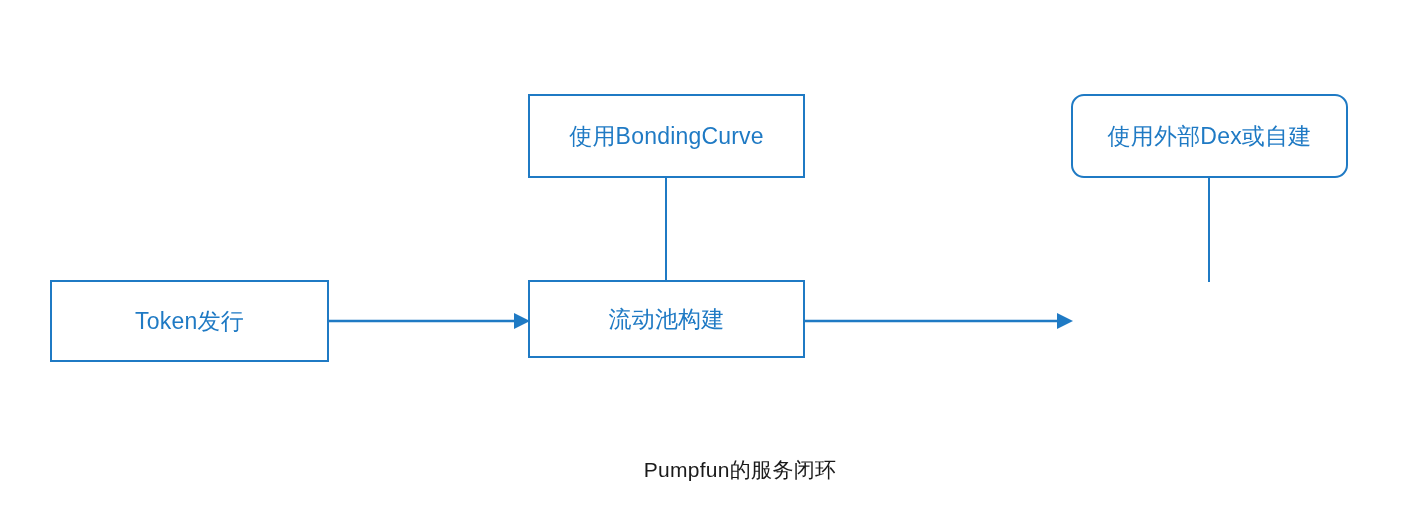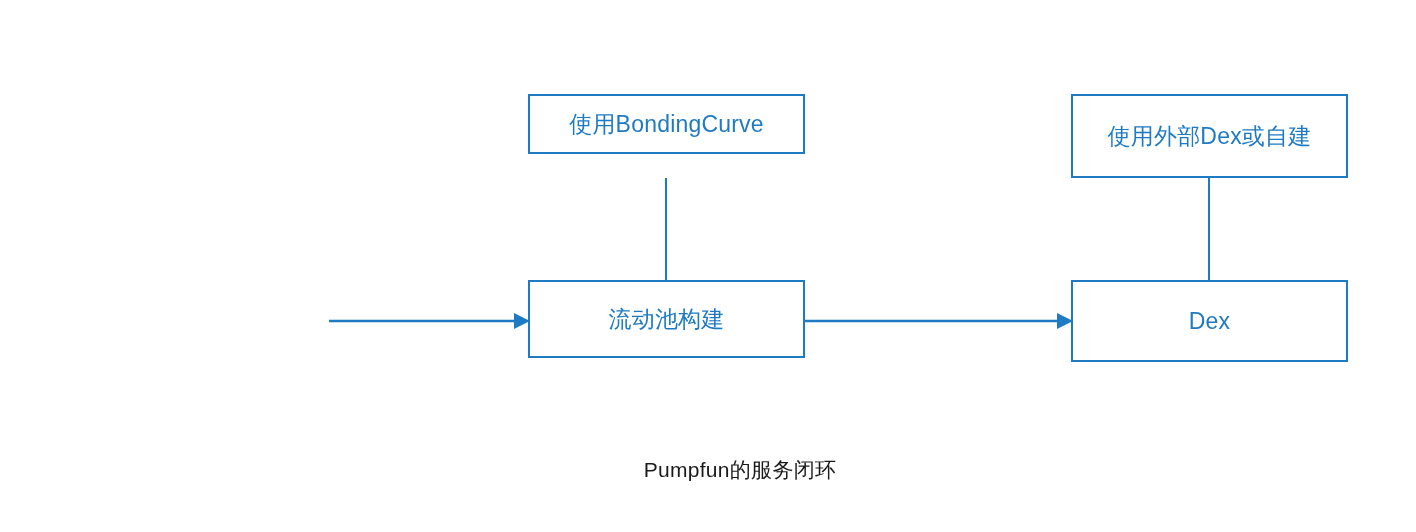--- a/index.html
+++ b/index.html
@@ -44,24 +44,24 @@
     left: 50px;  top: 280px;  width: 279px;  height: 82px;
   }
   #node-liquidity-pool {
     left: 528px; top: 280px;  width: 277px;  height: 78px;
   }
   #node-dex {
     left: 1071px; top: 280px; width: 277px;  height: 82px;
   }
   
   #node-bonding-curve {
-    left: 528px; top: 94px;  width: 277px;  height: 60px;
+    left: 528px; top: 94px;  width: 277px;  height: 84px;
   }
   #node-external-dex {
-    left: 1071px; top: 94px; width: 277px;  height: 84px;
+    left: 1071px; top: 94px; width: 277px;  height: 84px; border-radius: 13px;
   }
   
   .connector-v {
     position: absolute;
     width: 2px;
     background: #1f7ac4;
     z-index: 1;
   }
   #connector-bondingcurve-to-pool {
     left: 665px; top: 178px; height: 104px;
@@ -120,24 +120,24 @@
   </div>
 
   <div class="node-box" id="node-bonding-curve">
     <span class="node-label">使用BondingCurve</span>
   </div>
 
   <div class="node-box" id="node-external-dex">
     <span class="node-label">使用外部Dex或自建</span>
   </div>
 
+  <div class="node-box" id="node-token-issue">
+    <span class="node-label">Token发行</span>
+  </div>
 
   <div class="node-box" id="node-liquidity-pool">
     <span class="node-label">流动池构建</span>
   </div>
 
-  <div class="node-box" id="node-dex">
-    <span class="node-label">Dex</span>
-  </div>
 
   <div id="diagram-caption">Pumpfun的服务闭环</div>
 
 </div>
 
 </body></html>

